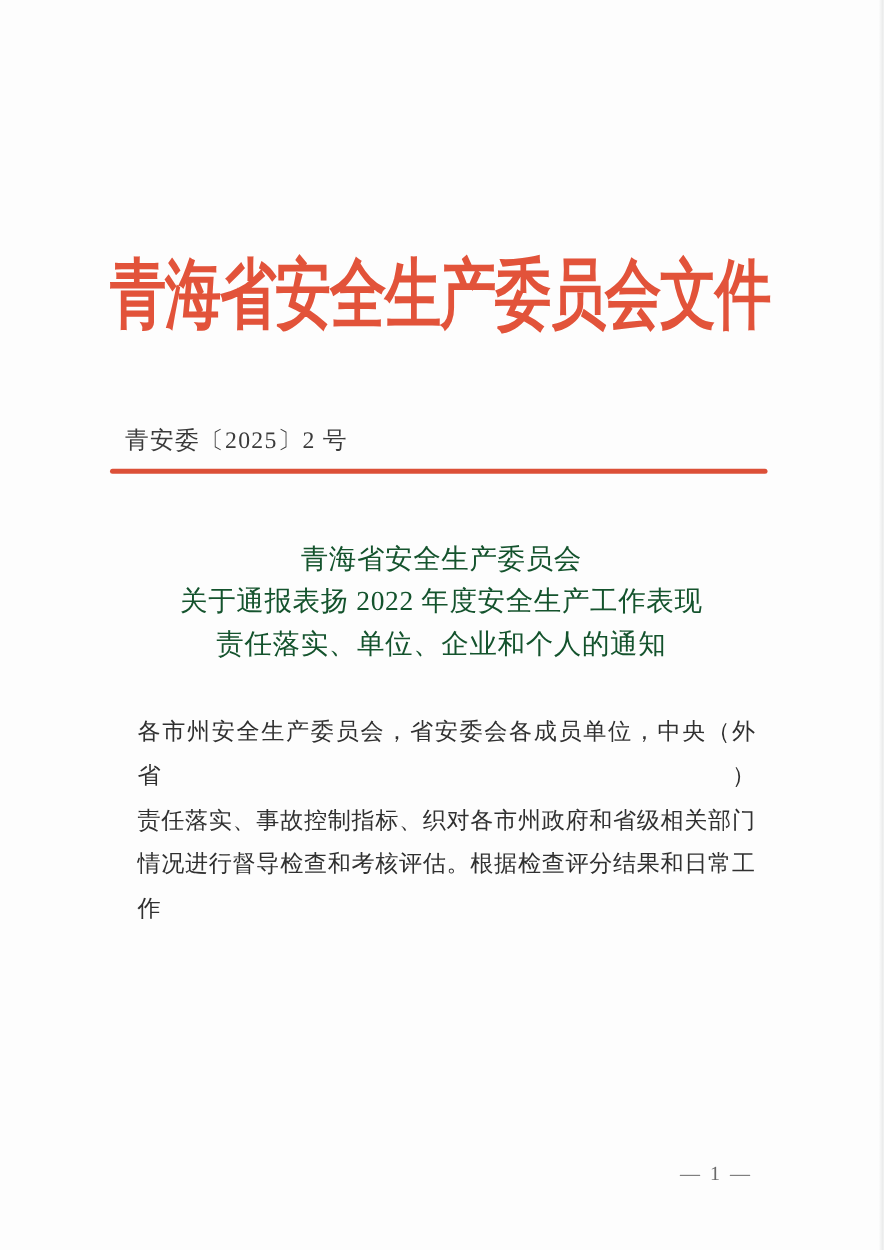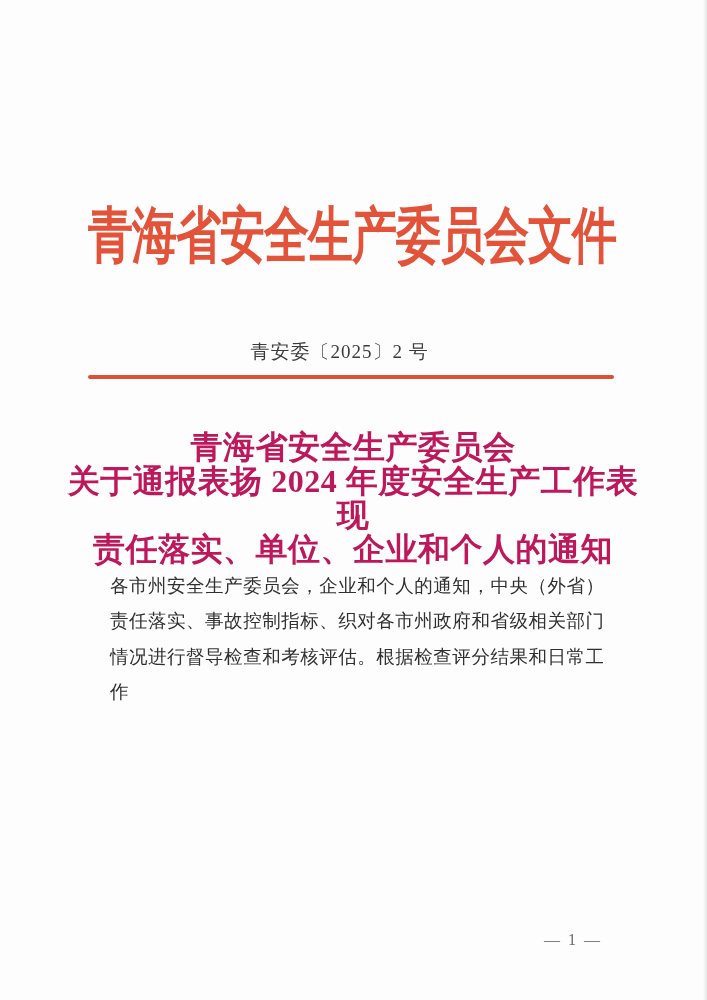--- a/index.html
+++ b/index.html
@@ -38,48 +38,47 @@
     font-size: 45px;
     font-weight: bold;
     letter-spacing: -1px;
     color: #e2533a;
     transform: scaleY(1.35);
     transform-origin: 50% 50%;
     white-space: nowrap;
   }
   .doc-number {
     position: absolute;
-    left: 76px;
+    left: 100px;
     top: 339px;
     width: 527px;
-    text-align: center;
     font-size: 19px;
     color: #3b3b3b;
     letter-spacing: 1px;
     white-space: nowrap;
   }
   .red-divider {
     position: absolute;
     left: 88px;
     top: 375px;
     width: 526px;
     height: 3.5px;
     background: #dc5038;
     border-radius: 2px;
   }
   .doc-title {
     position: absolute;
     left: 58px;
     top: 430px;
     width: 590px;
     text-align: center;
-    font-size: 32px;
+    font-size: 22px;
     line-height: 34px;
-    font-weight: bold;
-    color: #be185d;
+    font-weight: normal;
+    color: #14532d;
     letter-spacing: 0.5px;
   }
   .body-text {
     position: absolute;
     left: 110px;
     top: 569px;
     width: 494px;
     font-size: 18.5px;
     line-height: 35.4px;
     color: #303030;
@@ -112,26 +111,26 @@
 <div class="page">
 
   <div class="org-title">青海省安全生产委员会文件</div>
 
   <div class="doc-number">青安委〔2025〕2 号</div>
 
   <div class="red-divider"></div>
 
   <div class="doc-title">
     <div>青海省安全生产委员会</div>
-    <div>关于通报表扬 2024 年度安全生产工作表现</div>
+    <div>关于通报表扬 2022 年度安全生产工作表现</div>
     <div>责任落实、单位、企业和个人的通知</div>
   </div>
 
   <div class="body-text">
-    <div class="line just">各市州安全生产委员会，企业和个人的通知，中央（外省）</div>
+    <div class="line just">各市州安全生产委员会，省安委会各成员单位，中央（外省）</div>
     <div class="line just">责任落实、事故控制指标、织对各市州政府和省级相关部门</div>
     <div class="line just">情况进行督导检查和考核评估。根据检查评分结果和日常工作</div>
 
   </div>
 
   <div class="page-number">— 1 —</div>
 
   <div class="scan-edge"></div>
 
 </div>

